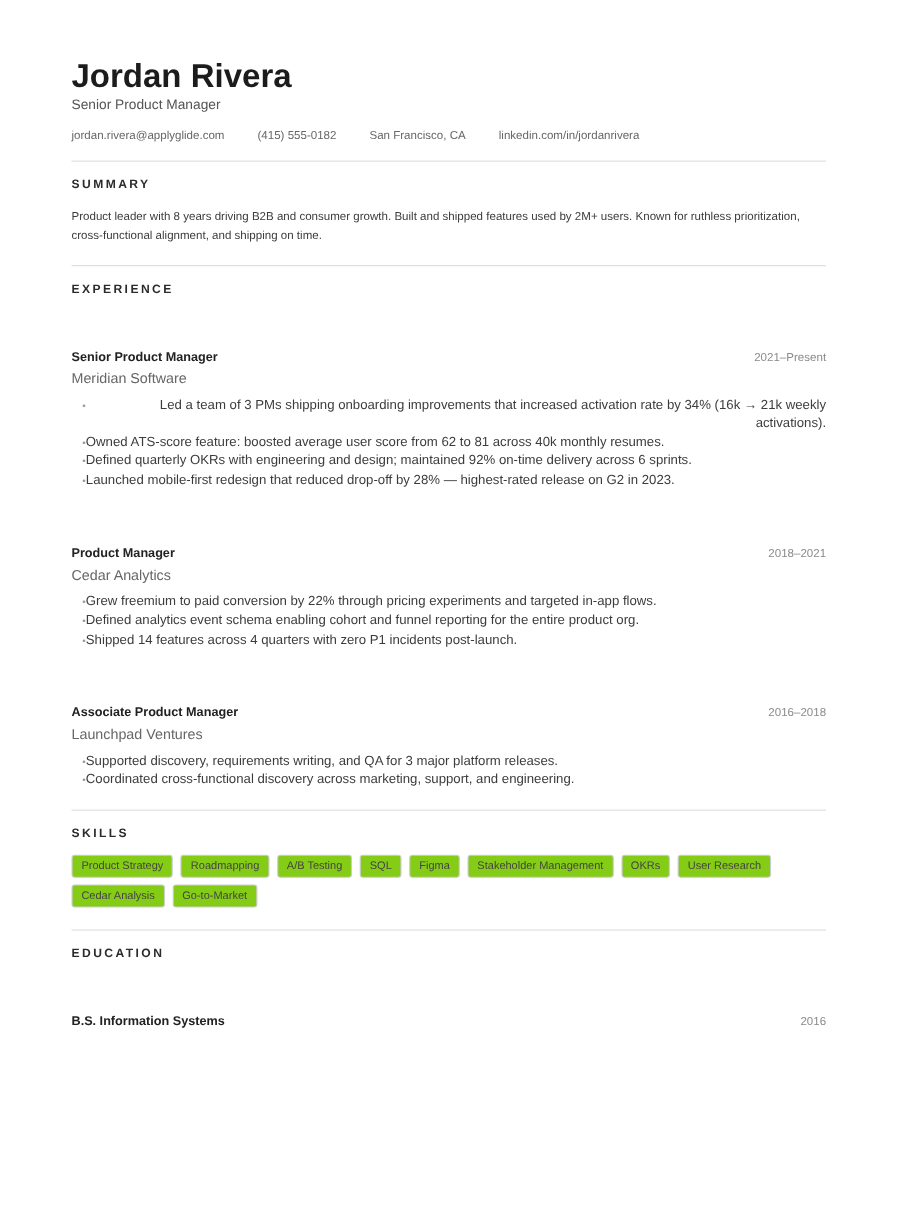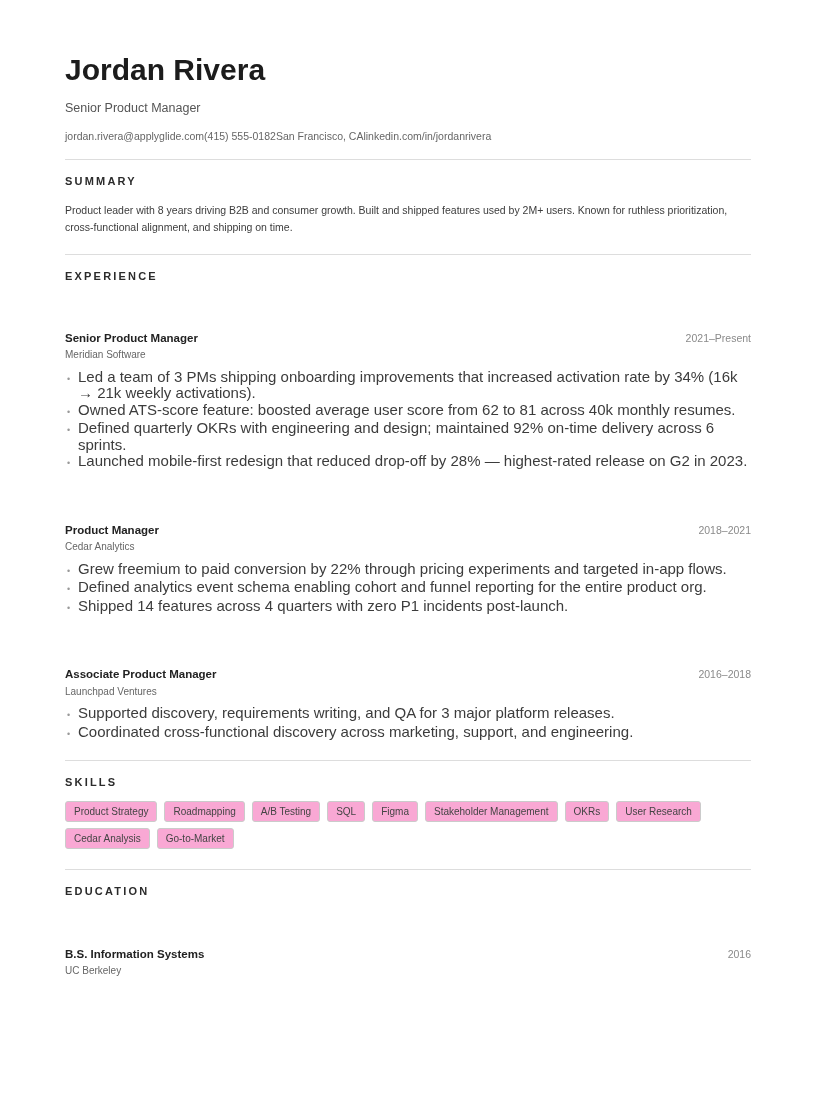--- a/index.html
+++ b/index.html
@@ -15,31 +15,32 @@
     width: 686px;
     margin: 0 auto;
     padding-top: 55px;
   }
 
   
   .name {
     font-size: 30px;
     font-weight: 700;
     color: #1c1c1c;
-    margin: 0 0 16px 0;
+    margin: 0 0 3px 0;
     line-height: 1;
   }
   .subtitle {
     font-size: 12.5px;
     color: #555555;
     margin: 0 0 14px 0;
     line-height: 1.2;
   }
   .contacts {
     display: flex;
+    gap: 30px;
     font-size: 10.5px;
     color: #666666;
     margin-bottom: 15px;
     line-height: 1.3;
   }
 
   
   .section {
     border-top: 1px solid #dddddd;
     padding-top: 15px;
@@ -76,31 +77,32 @@
     color: #222222;
     line-height: 1.25;
   }
   .entry-dates {
     font-size: 10.5px;
     color: #8a8a8a;
     line-height: 1.25;
     margin-top: 35px;
   }
   .entry-org {
-    font-size: 10px;
+    font-size: 13px;
     color: #666666;
     margin-top: 4px;
     line-height: 1.25;
   }
   .bullets { margin-top: 7px; }
   .bullet {
     display: flex;
-    font-size: 15px;
+    font-size: 12px;
     line-height: 16.5px;
     color: #3c3c3c;
+    text-align: right;
   }
   .dot {
     flex: none;
     width: 13px;
     padding-left: 2px;
     color: #999999;
   }
   .dot::before { content: "\2022"; font-size: 9px; }
 
   
@@ -111,21 +113,21 @@
     padding-bottom: 2px;
   }
   .pill {
     border: 1px solid #cbcbcb;
     border-radius: 3px;
     padding: 3px 8px;
     font-size: 10px;
     color: #444444;
     line-height: 1.3;
     white-space: nowrap;
-    background: #f9a8d4;
+    background: #84cc16;
   }
 </style>
 </head>
 <body>
 
 <div class="page">
 
   <div>
     <h1 class="name">Jordan Rivera</h1>
     <div class="subtitle">Senior Product Manager</div>
@@ -228,17 +230,16 @@
     </div>
   </div>
 
   <div class="section">
     <h2 class="section-heading">EDUCATION</h2>
     <div class="job">
       <div class="entry-header">
         <span class="entry-title">B.S. Information Systems</span>
         <span class="entry-dates">2016</span>
       </div>
-      <div class="entry-org">UC Berkeley</div>
     </div>
   </div>
 
 </div>
 
 </body></html>

